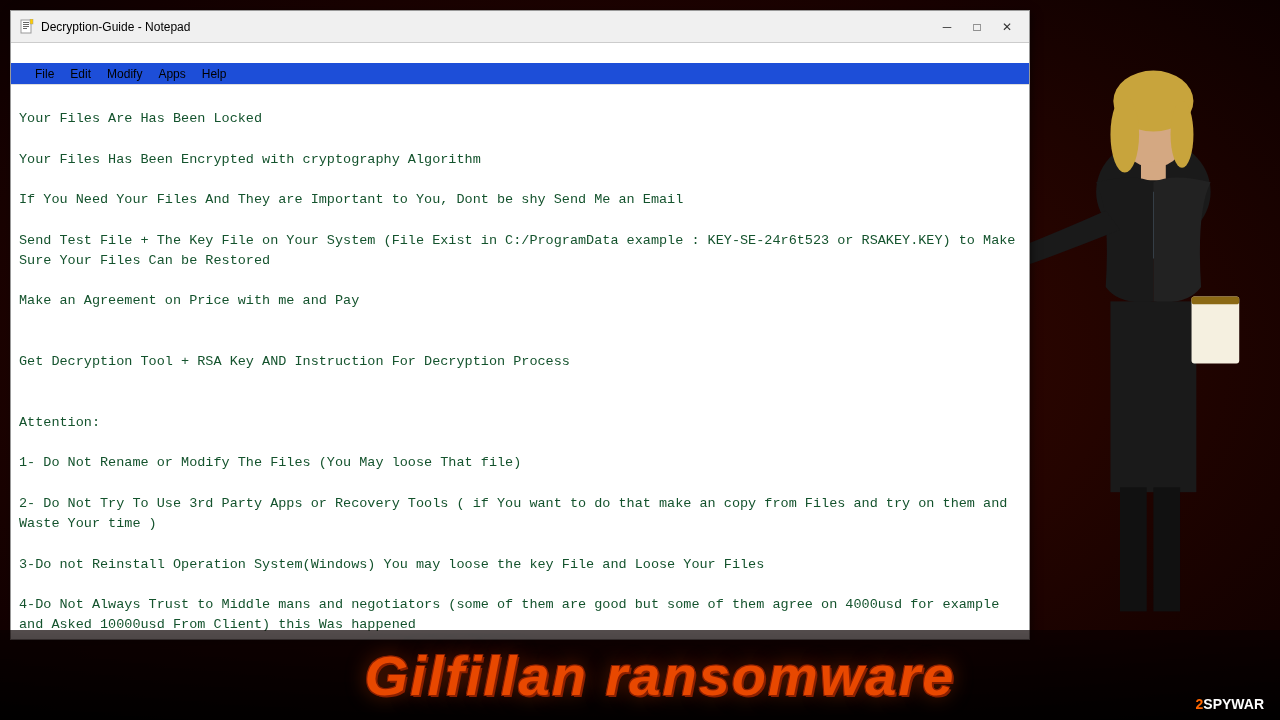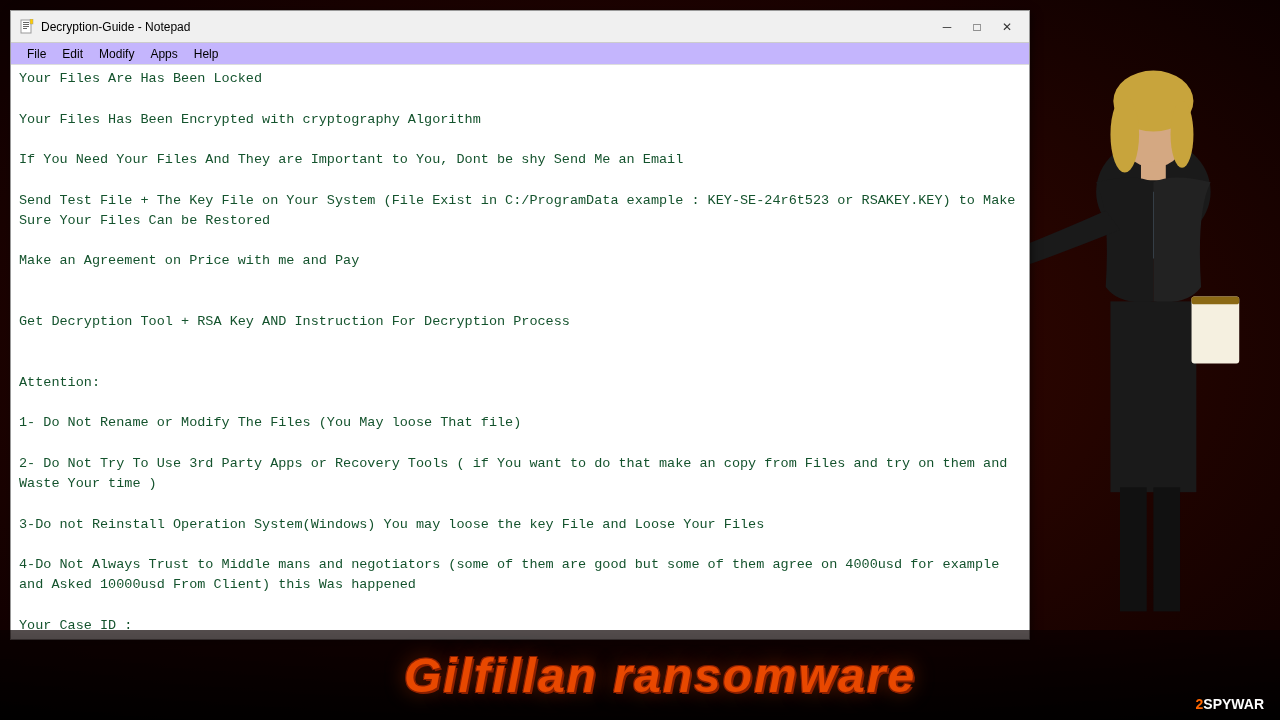--- a/index.html
+++ b/index.html
@@ -35,20 +35,21 @@
       position: absolute;
       top: 10px;
       left: 10px;
       width: 1020px;
       height: 630px;
       background: #fff;
       border: 1px solid #999;
       box-shadow: 2px 2px 8px rgba(0,0,0,0.5);
       display: flex;
       flex-direction: column;
+      gap: 20px;
     }
 
     
     .title-bar {
       display: flex;
       align-items: center;
       background: #f0f0f0;
       border-bottom: 1px solid #ccc;
       height: 32px;
       padding: 0 8px;
@@ -82,24 +83,24 @@
       font-size: 12px;
       display: flex;
       align-items: center;
       justify-content: center;
       color: #333;
     }
 
     
     .menu-bar {
       display: flex;
-      background: #c4b5fd;
+      background: #1d4ed8;
       border-bottom: 1px solid #ddd;
       height: 22px;
-      padding: 0 8px;
+      padding: 0 16px;
       flex-shrink: 0;
     }
 
     .menu-item {
       padding: 2px 8px;
       font-size: 12px;
       color: #000;
       cursor: pointer;
       display: flex;
       align-items: center;
@@ -140,21 +141,21 @@
       left: 0;
       right: 0;
       height: 90px;
       display: flex;
       align-items: center;
       justify-content: center;
       background: linear-gradient(to bottom, rgba(10,0,0,0.7), rgba(0,0,0,0.9));
     }
 
     .bottom-title-text {
-      font-size: 48px;
+      font-size: 56px;
       font-weight: 900;
       font-style: italic;
       color: #e84800;
       text-shadow:
         2px 2px 0 #8b2000,
         -1px -1px 0 #8b2000,
         1px -1px 0 #8b2000,
         -1px 1px 0 #8b2000,
         0 0 20px rgba(232,72,0,0.5);
       font-family: Arial Black, Arial, sans-serif;

